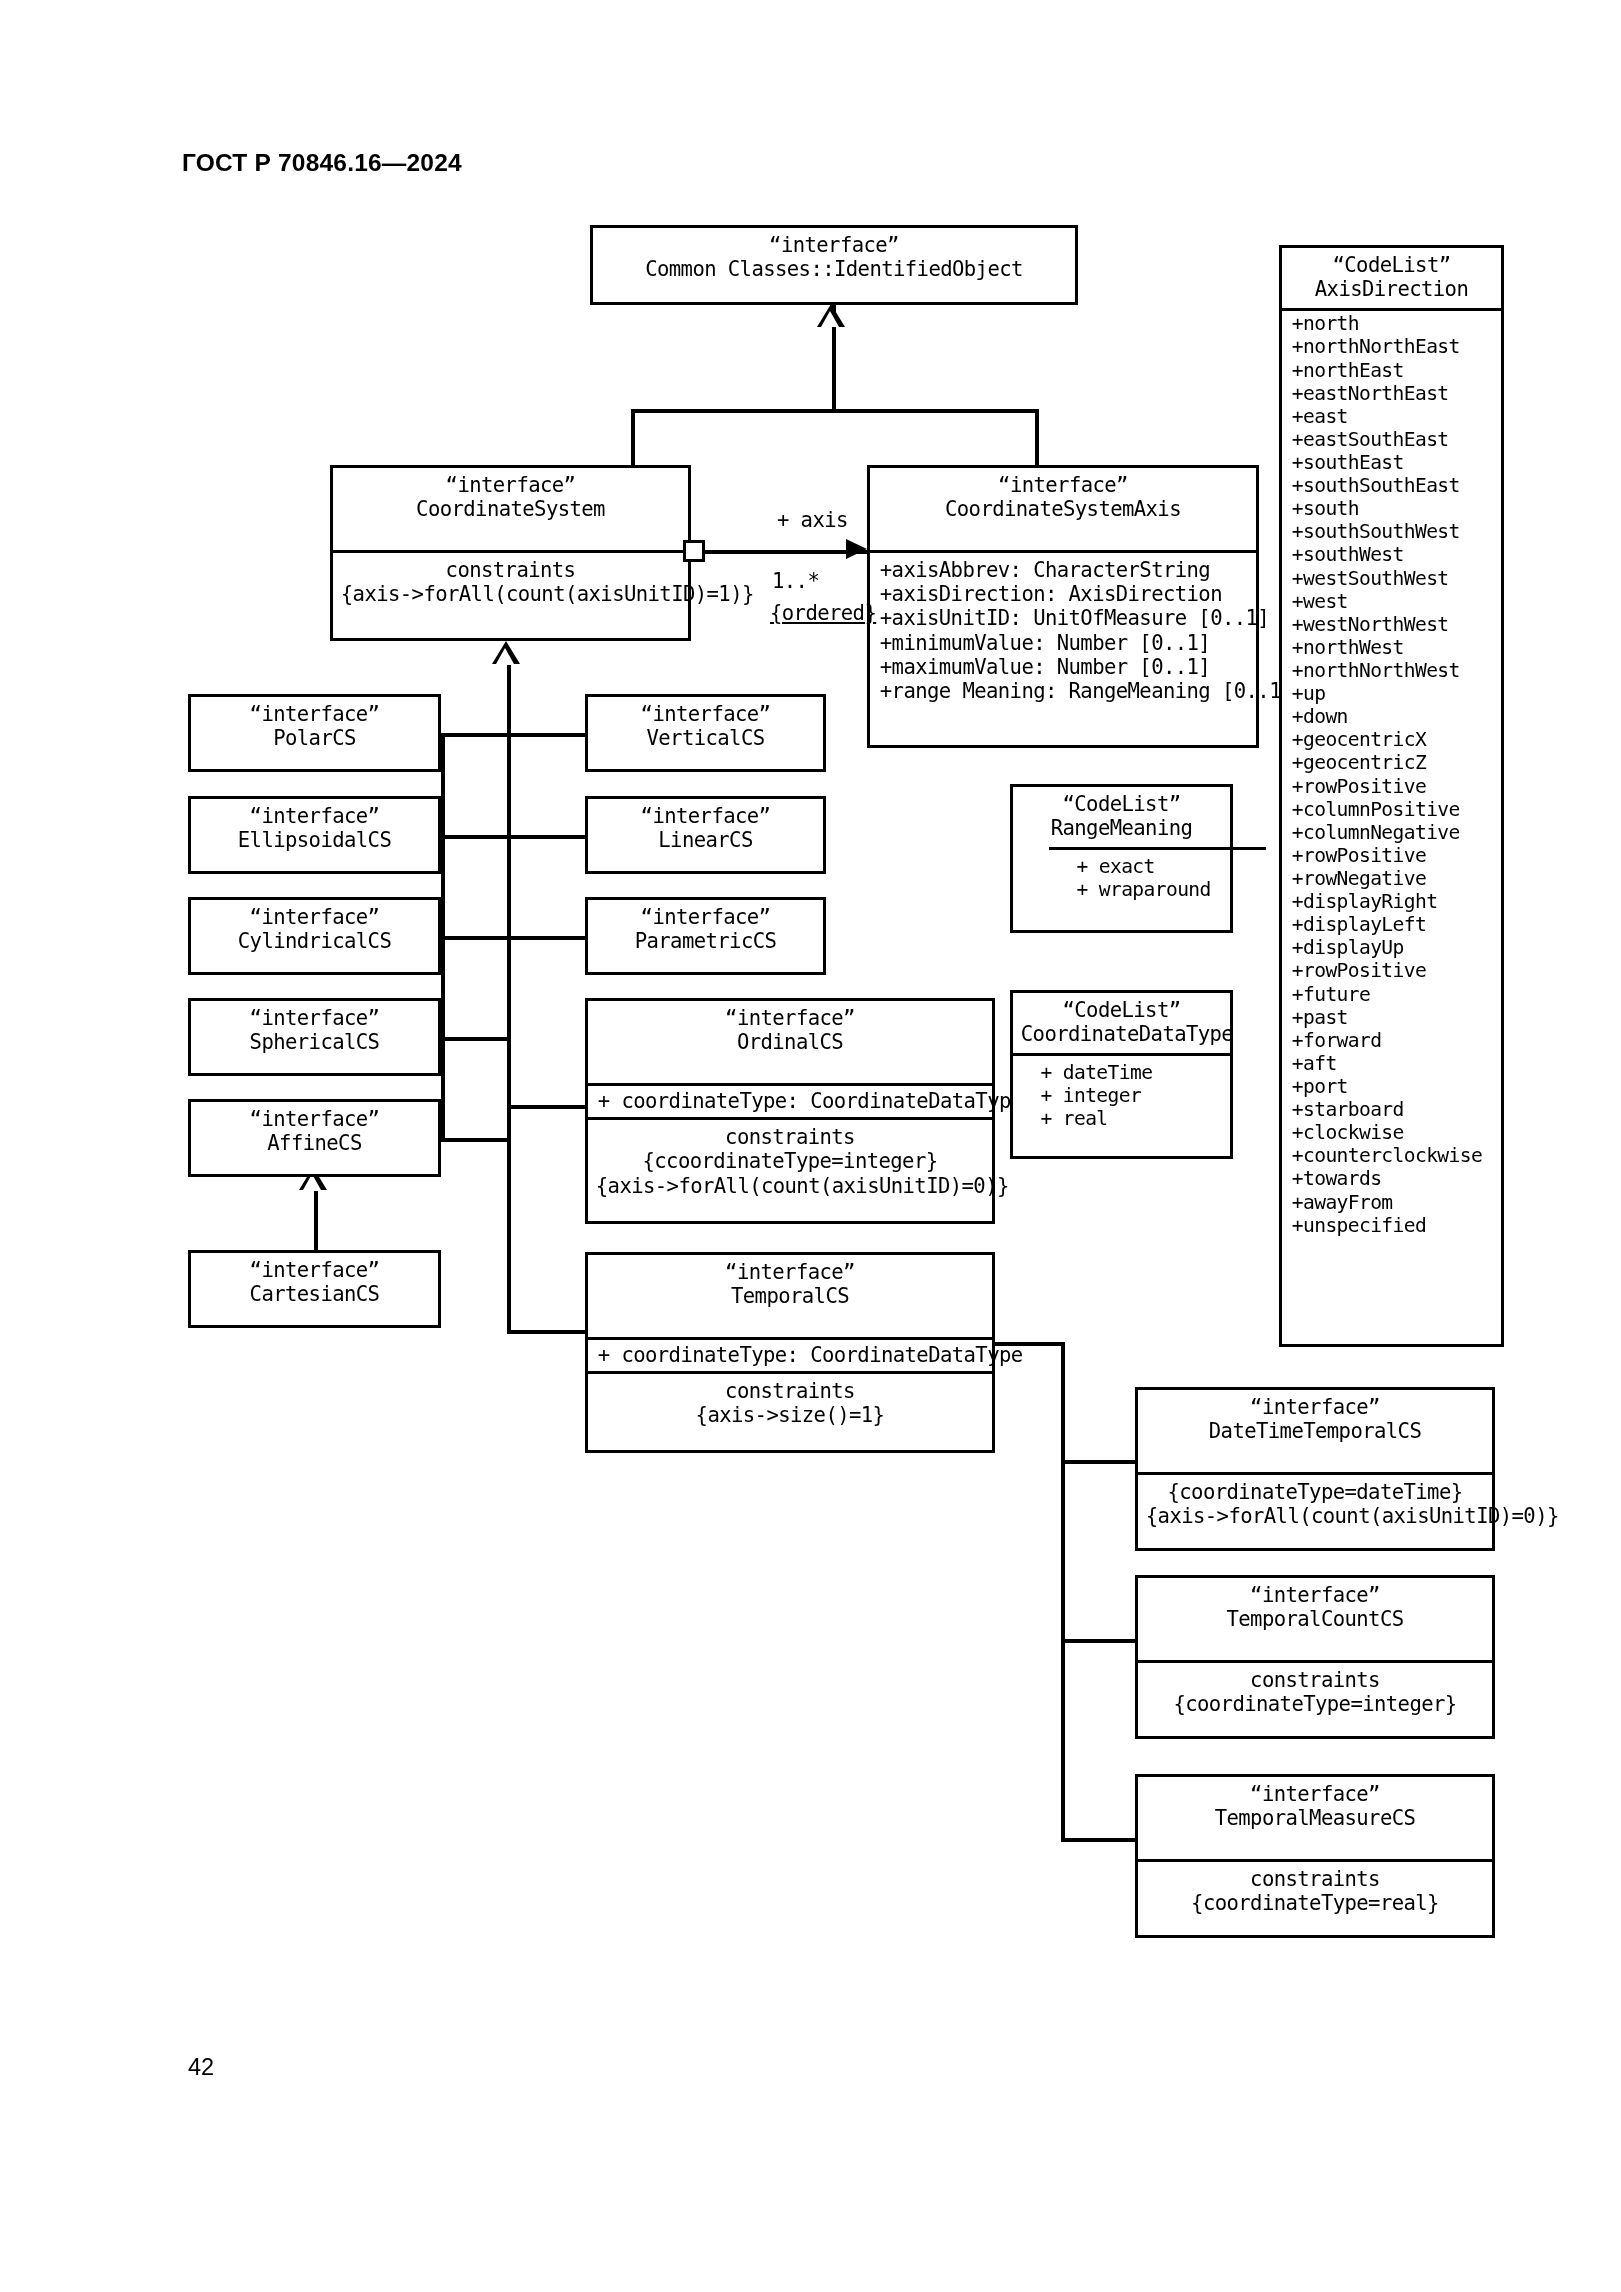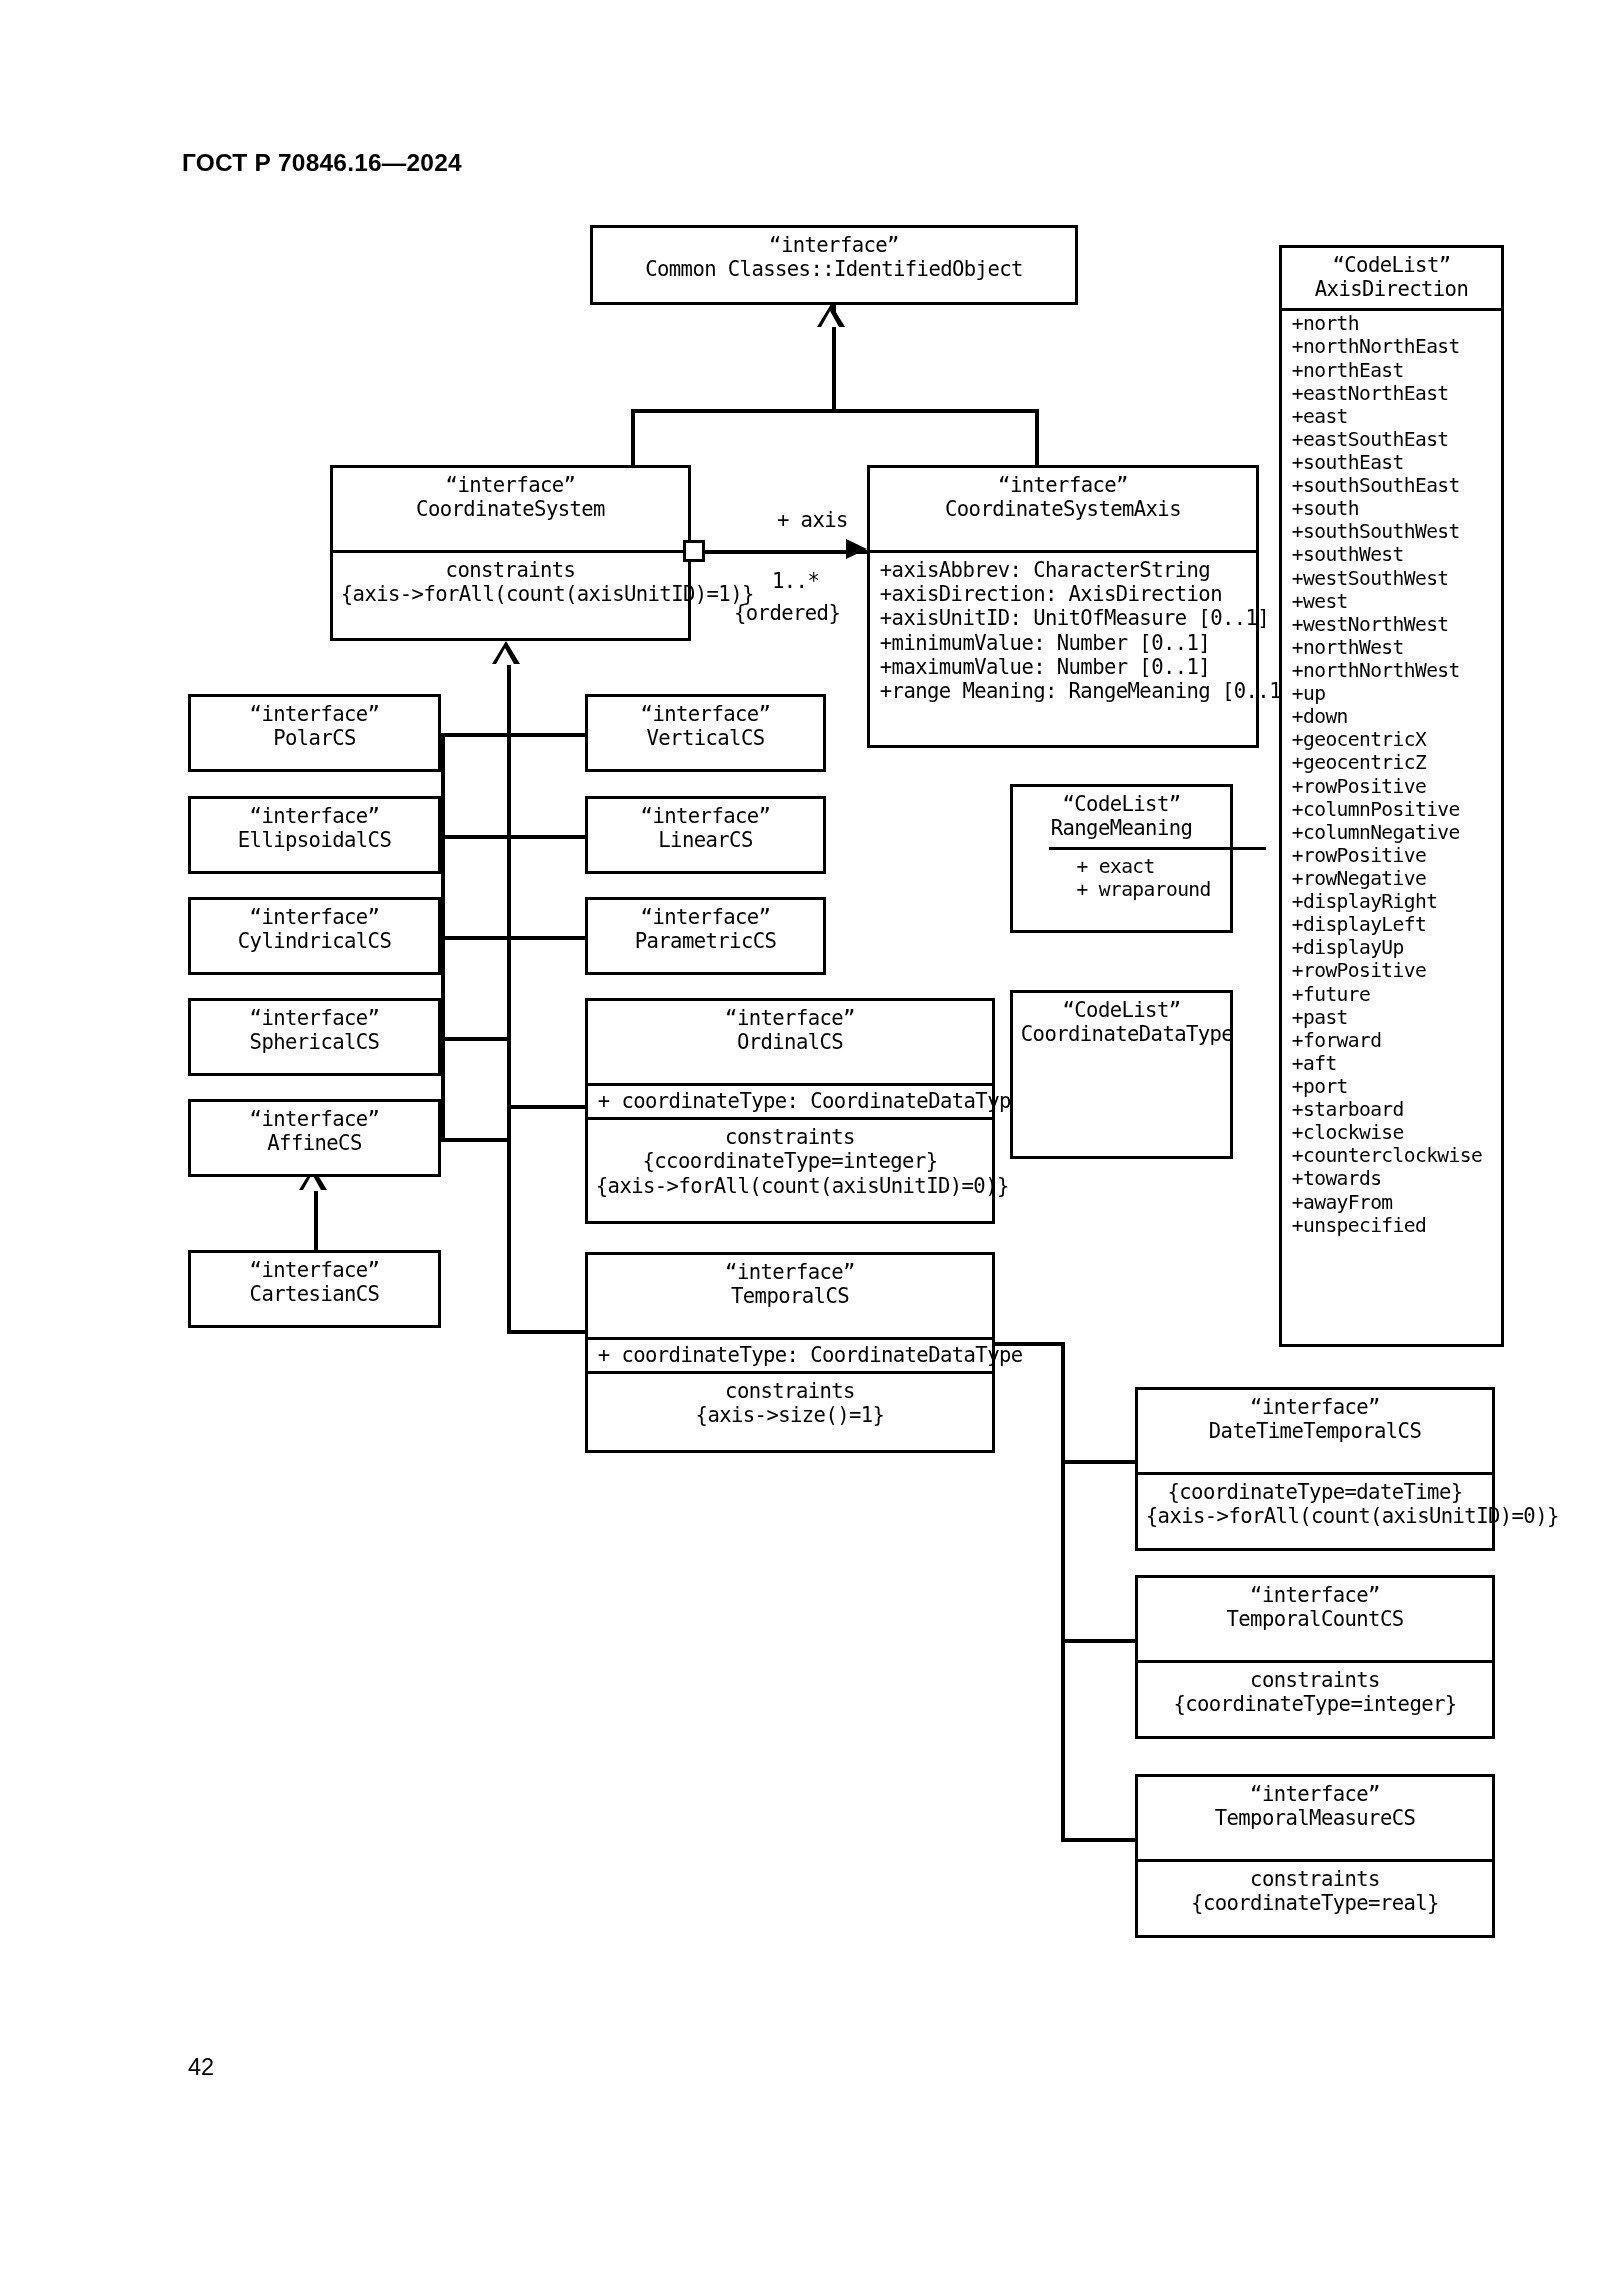--- a/index.html
+++ b/index.html
@@ -137,21 +137,21 @@
   <div class="tri-up" style="left:817px;top:304px;"></div>
   <div class="tri-up" style="left:492px;top:641px;"></div>
   <div class="tri-up" style="left:299px;top:1167px;"></div>
   <div class="tri-left" style="left:966px;top:1327px;"></div>
 
   <div class="port" style="left:683px;top:540px;"></div>
   <div class="arw-right" style="left:846px;top:539px;"></div>
 
   <div class="lbl" style="left:777px;top:508px;">+ axis</div>
   <div class="lbl" style="left:772px;top:569px;">1..*</div>
-  <div class="lbl" style="left:734px;top:601px;">{ordered}</div>
+  <div class="lbl" style="left:770px;top:601px;text-decoration:underline;">{ordered}</div>
 
   <div class="box" style="left:590px;top:225px;width:488px;height:80px;">
     <div class="sect">
       <span class="stereo">“interface”</span>
       <span class="cname">Common Classes::IdentifiedObject</span>
     </div>
   </div>
 
   <div class="box" style="left:330px;top:465px;width:361px;height:176px;">
     <div class="sect" style="height:82px;">
@@ -329,20 +329,25 @@
       <span class="row l">+ exact</span>
       <span class="row l">+ wraparound</span>
     </div>
   </div>
 
   <div class="box cl" style="left:1010px;top:990px;width:223px;height:169px;">
     <div class="sect">
       <span class="stereo">“CodeList”</span>
       <span class="cname">CoordinateDataType</span>
     </div>
+    <div class="sect left" style="padding-left:27.4px;">
+      <span class="row l">+ dateTime</span>
+      <span class="row l">+ integer</span>
+      <span class="row l">+ real</span>
+    </div>
   </div>
 
   <div class="box" style="left:1135px;top:1387px;width:360px;height:164px;">
     <div class="sect" style="height:82px;">
       <span class="stereo">“interface”</span>
       <span class="cname">DateTimeTemporalCS</span>
     </div>
     <div class="sect">
       <span class="row">{coordinateType=dateTime}</span>
       <span class="row">{axis-&gt;forAll(count(axisUnitID)=0)}</span>

